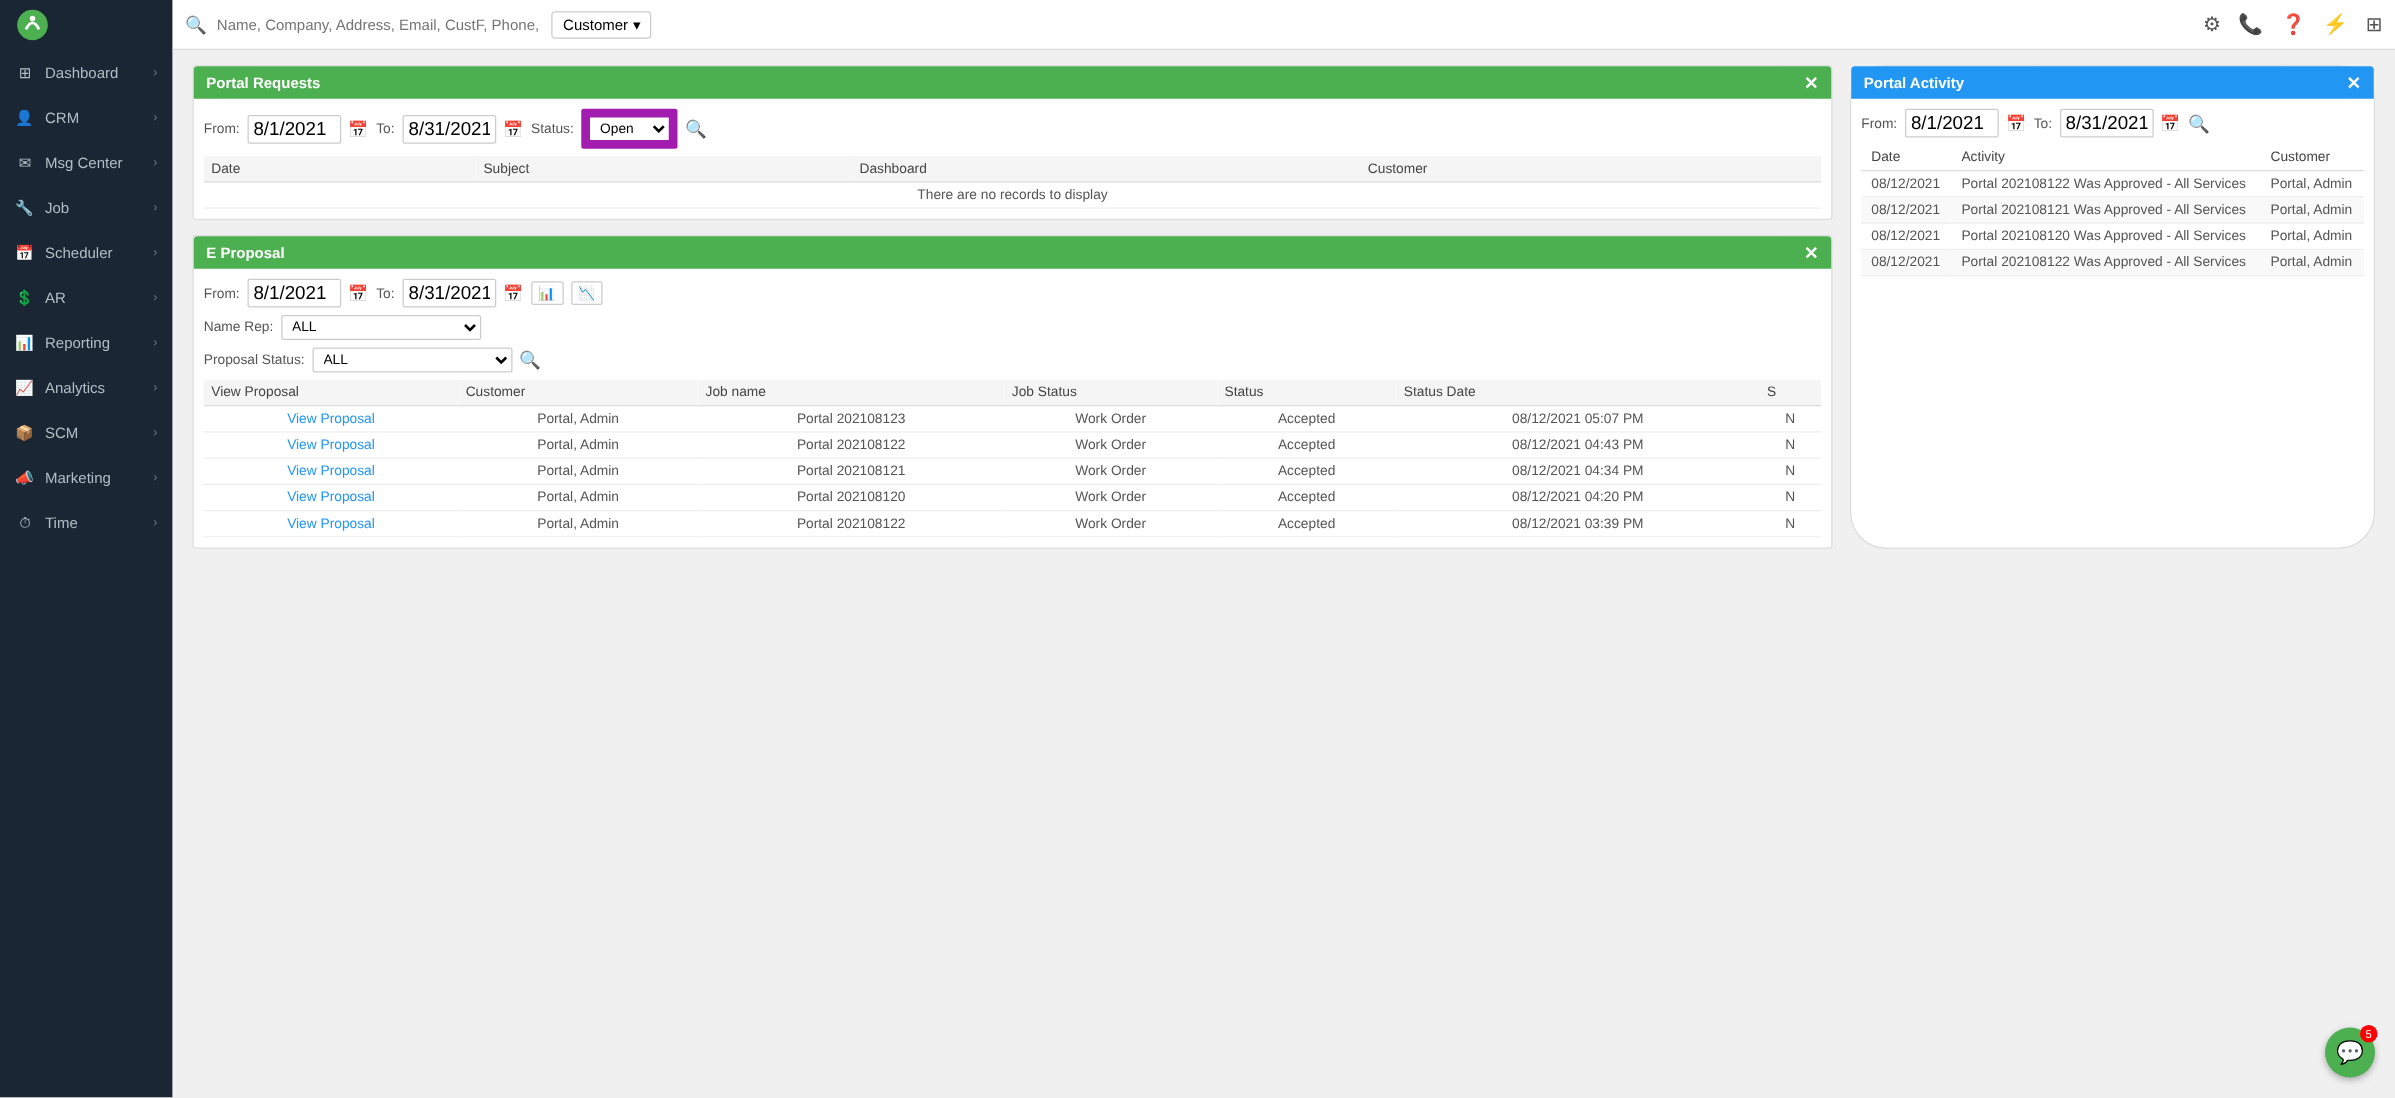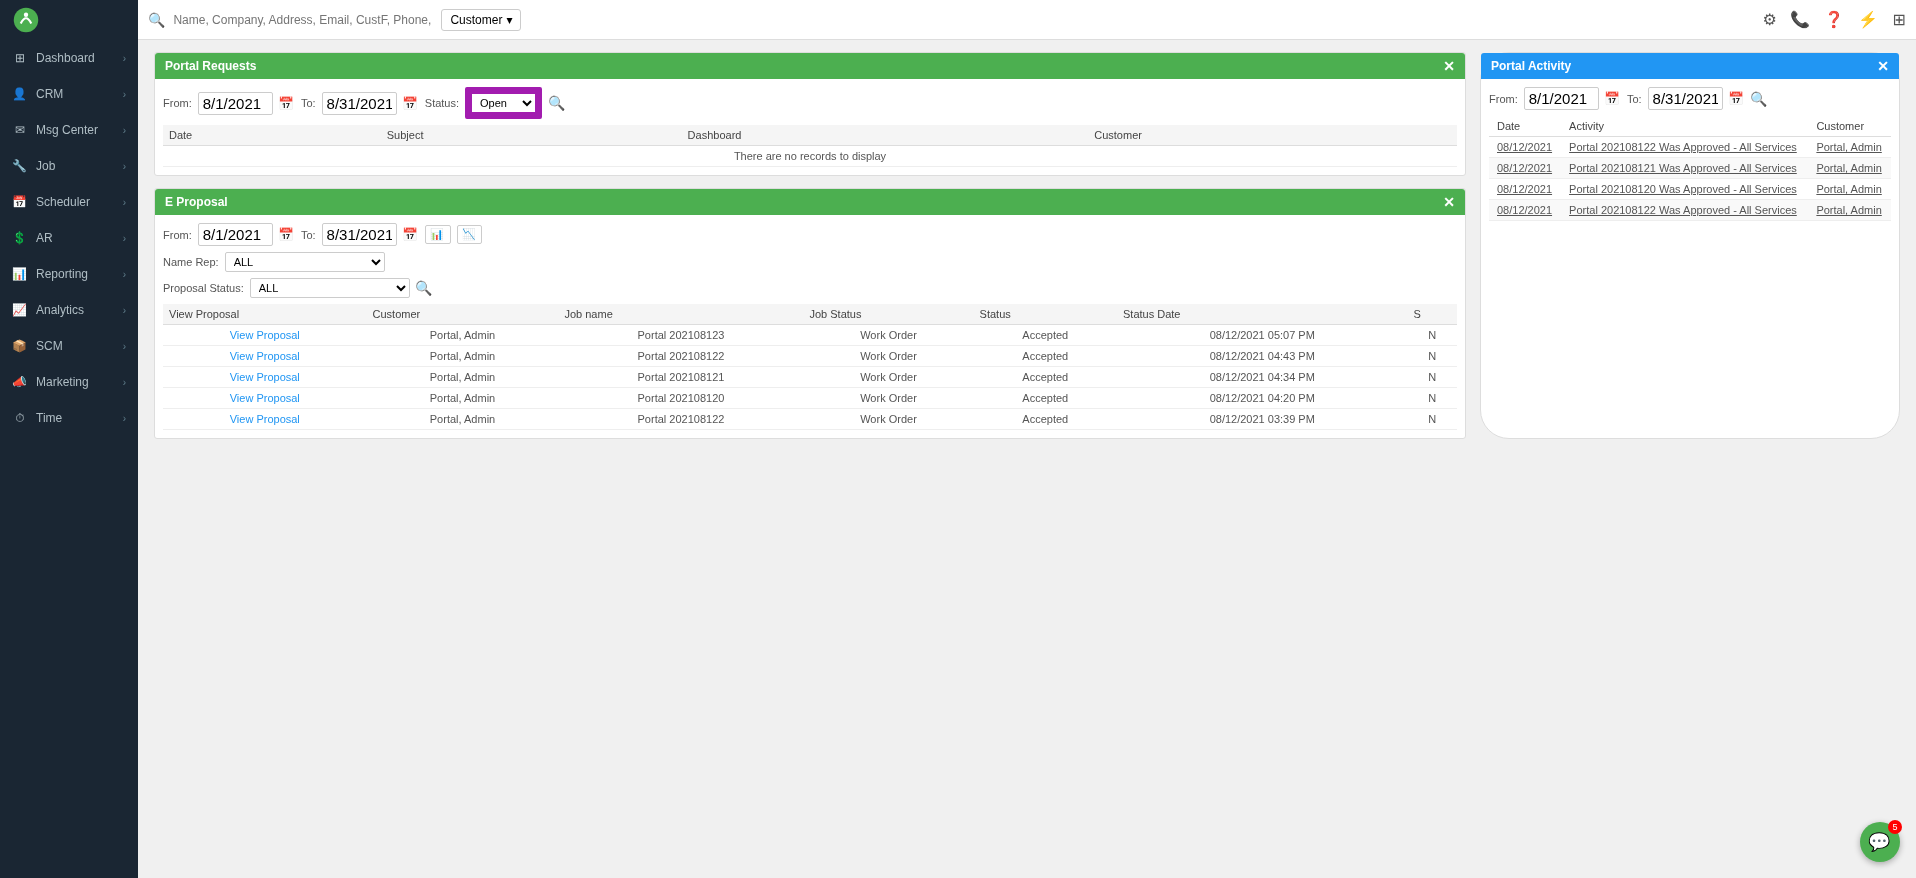--- a/index.html
+++ b/index.html
@@ -232,21 +232,20 @@
       padding: 4px 8px;
       text-align: left;
       font-weight: normal;
       color: #444;
       border-bottom: 1px solid #ddd;
     }
     .activity-table td {
       padding: 4px 8px;
       border-bottom: 1px solid #eee;
       color: #555;
-      text-decoration: underline;
     }
     .activity-table tr:nth-child(even) td { background: #f9f9f9; }
 
     
     .chat-bubble {
       position: fixed;
       bottom: 16px;
       right: 16px;
       width: 40px;
       height: 40px;

